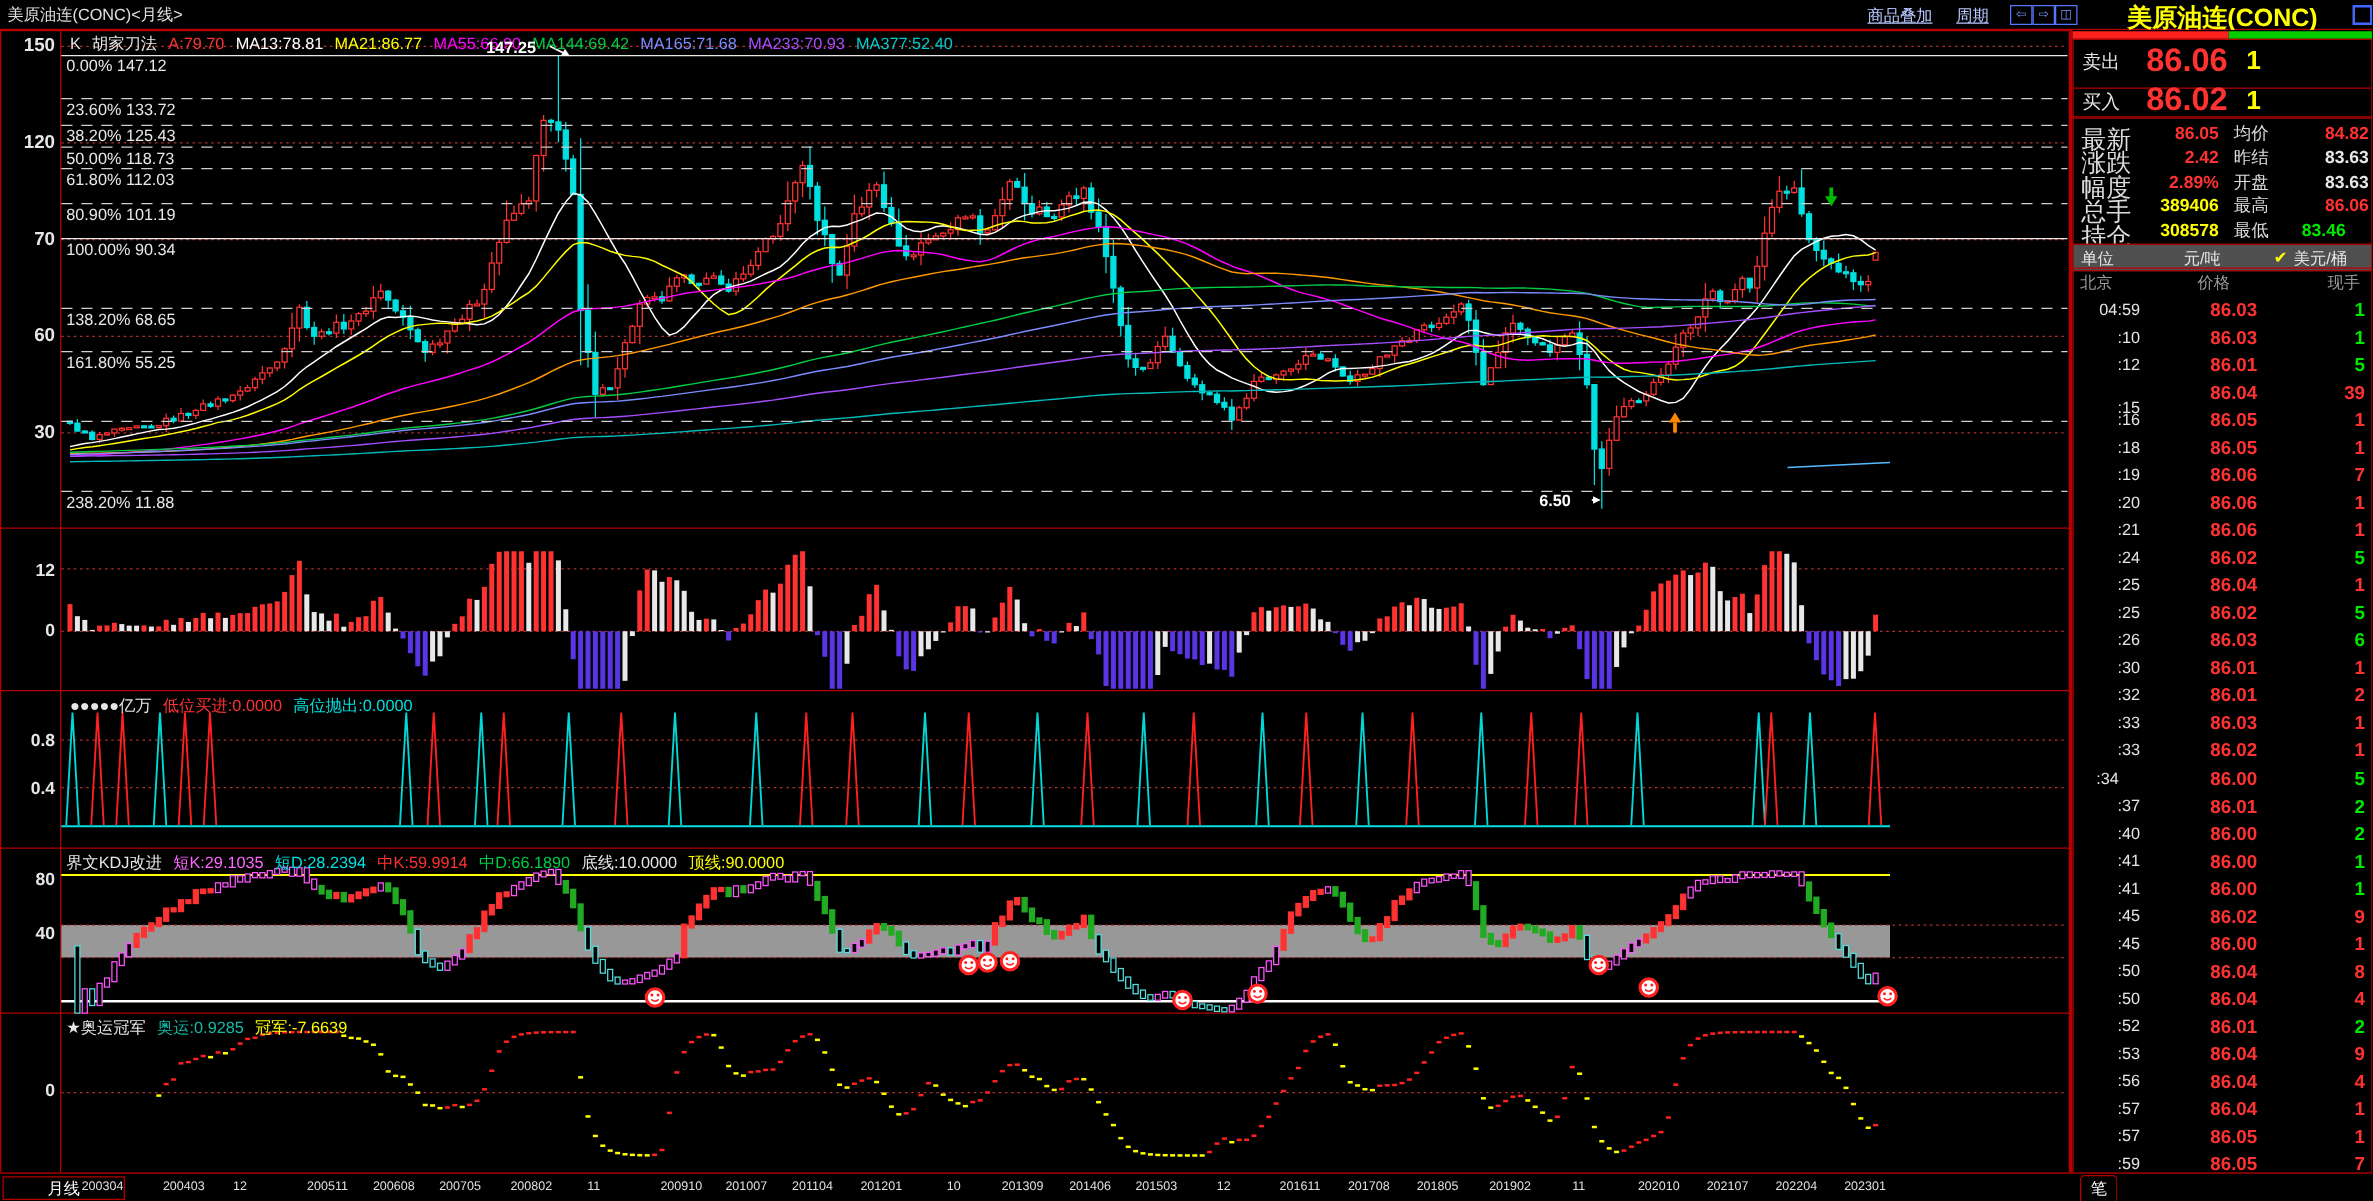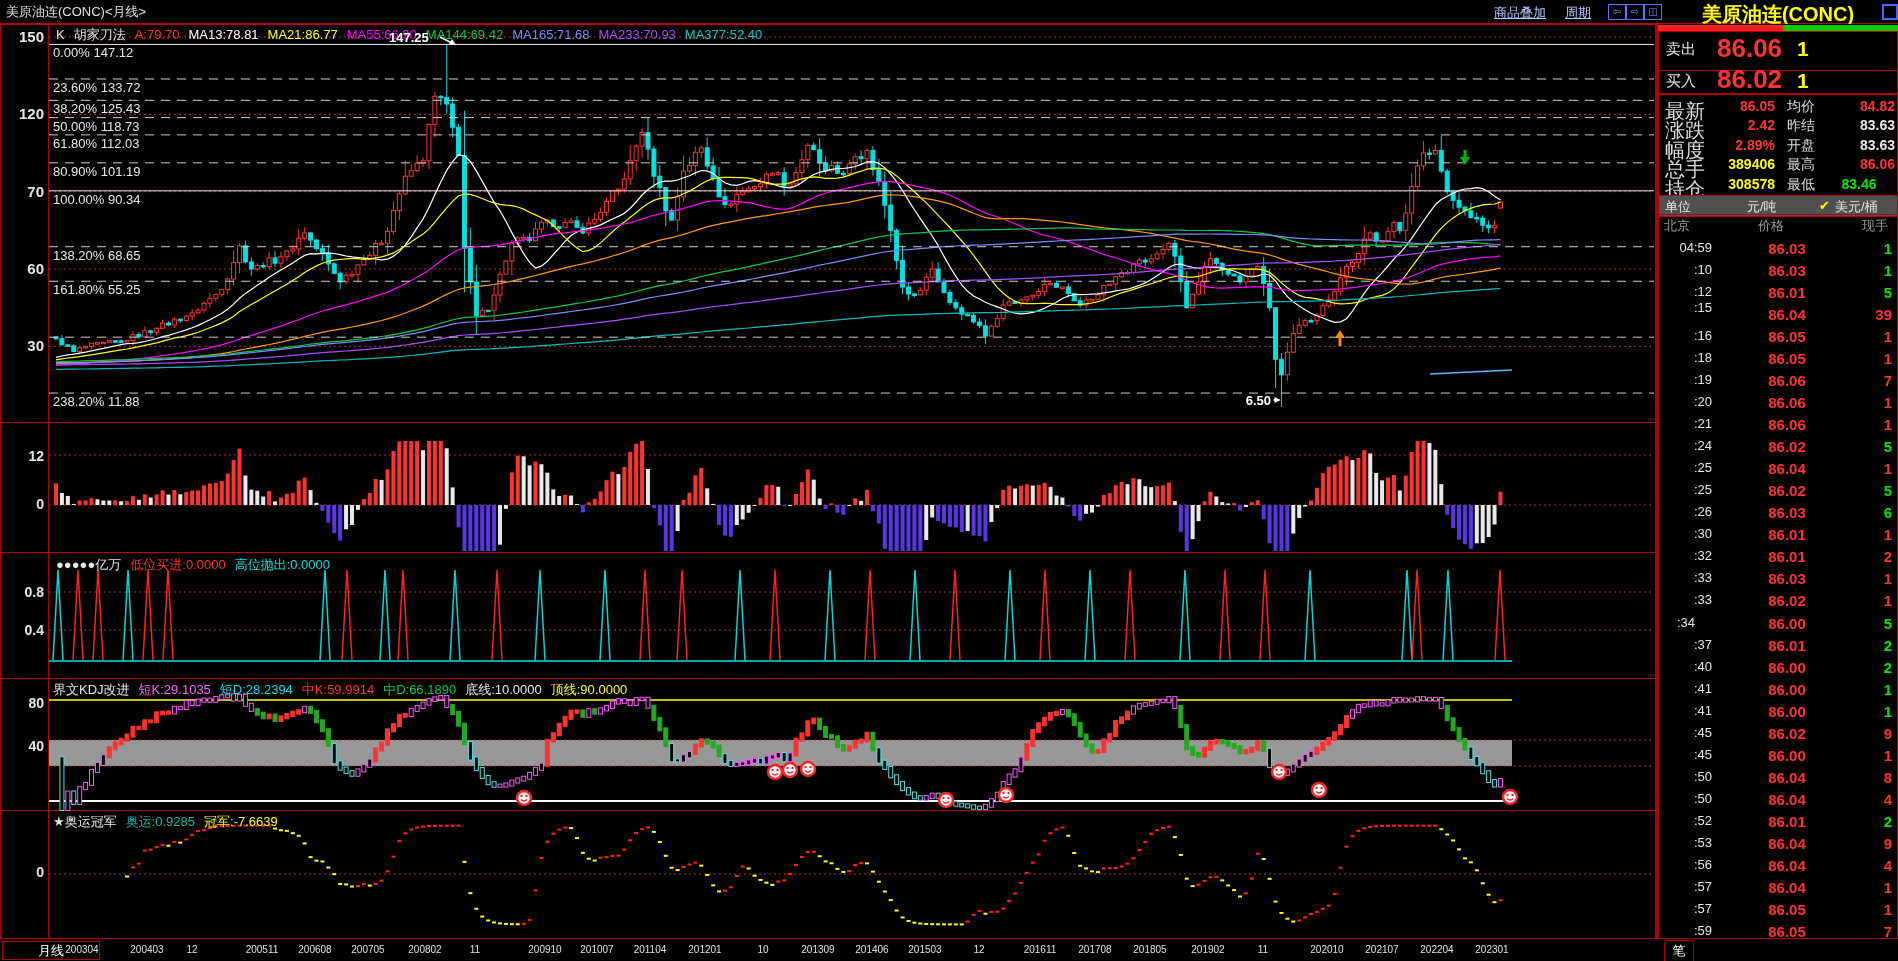--- a/index.html
+++ b/index.html
@@ -1462,21 +1462,21 @@
       <div class="ylab2" style="top: 448px;">12</div>
       <div class="ylab2" style="top: 496px;">0</div>
       <div class="ylab2" style="top: 584px;">0.8</div>
       <div class="ylab2" style="top: 622px;">0.4</div>
       <div class="ylab2" style="top: 695px;">80</div>
       <div class="ylab2" style="top: 738px;">40</div>
       <div class="ylab2" style="top: 864px;">0</div>
     </div>
 
   <div class="anno" style="left:389px;top:30px">147.25</div>
-  <div class="anno" style="left:1217px;top:393px;width:54px;text-align:right">6.50</div>
+  <div class="anno" style="left:1217px;top:393px;width:54px;text-align:center">6.50</div>
 
   <div id="rpanel">
     <div id="ratio-bar">
       <div id="ratio-red" style="width: 52%;"></div>
       <div id="ratio-green"></div>
     </div>
     <div id="bidask-box">
       <span class="ba-label" style="top:8px">卖出</span>
       <span class="ba-price" style="top:3px">86.06</span>
       <span class="ba-vol" style="top:5px">1</span>
@@ -1522,21 +1522,21 @@
     <div id="ticks-list">
         <span class="tk-time" style="top: 216px;">04:59</span>
         <span class="tk-price" style="top: 216px;">86.03</span>
         <span class="tk-vol" style="top: 216px; color: rgb(0, 232, 0);">1</span>
         <span class="tk-time" style="top: 238.03px;">:10</span>
         <span class="tk-price" style="top: 238.03px;">86.03</span>
         <span class="tk-vol" style="top: 238.03px; color: rgb(0, 232, 0);">1</span>
         <span class="tk-time" style="top: 260.06px;">:12</span>
         <span class="tk-price" style="top: 260.06px;">86.01</span>
         <span class="tk-vol" style="top: 260.06px; color: rgb(0, 232, 0);">5</span>
-        <span class="tk-time" style="top: 276px;">:15</span>
+        <span class="tk-time" style="top: 294px;">:15</span>
         <span class="tk-price" style="top: 282.09px;">86.04</span>
         <span class="tk-vol" style="top: 282.09px; color: rgb(255, 50, 50);">39</span>
         <span class="tk-time" style="top: 304.12px;">:16</span>
         <span class="tk-price" style="top: 304.12px;">86.05</span>
         <span class="tk-vol" style="top: 304.12px; color: rgb(255, 50, 50);">1</span>
         <span class="tk-time" style="top: 326.15px;">:18</span>
         <span class="tk-price" style="top: 326.15px;">86.05</span>
         <span class="tk-vol" style="top: 326.15px; color: rgb(255, 50, 50);">1</span>
         <span class="tk-time" style="top: 348.18px;">:19</span>
         <span class="tk-price" style="top: 348.18px;">86.06</span>

